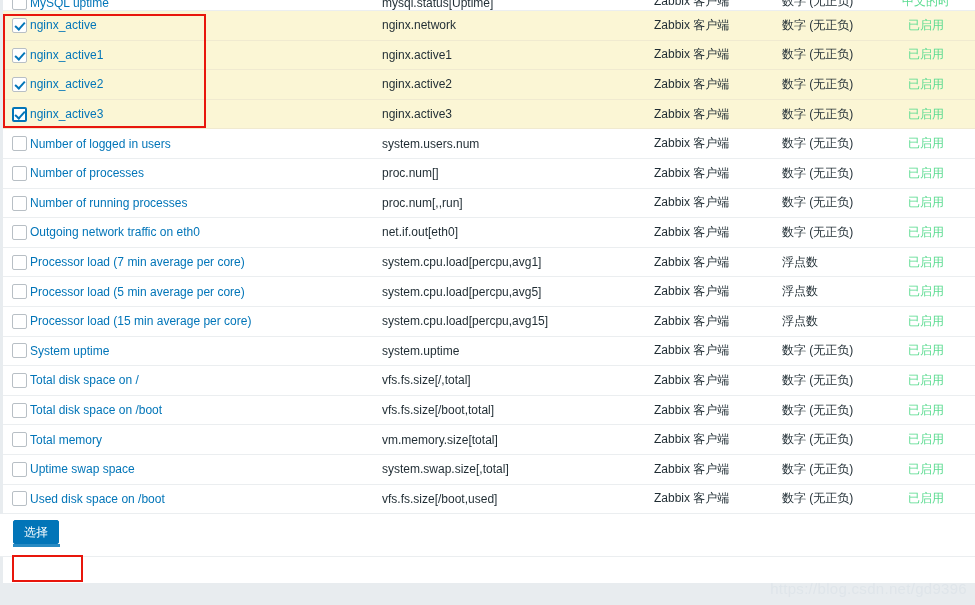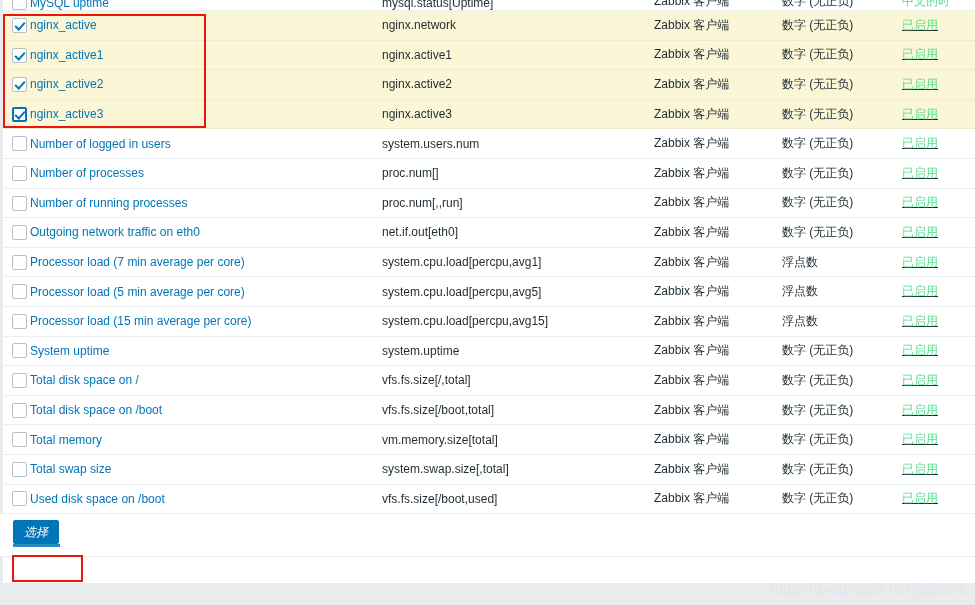--- a/index.html
+++ b/index.html
@@ -36,21 +36,21 @@
   }
   tr.row-highlight td { background: #fbf6d5; border-bottom: 1px solid #f0ead0; }
   tr.row-normal td { background: #ffffff; }
 
   
   .c-check { width: 30px;  padding-left: 12px !important; }
   .c-name  { width: 352px; padding-left: 0px !important; margin-left: 32px; }
   .c-key   { width: 272px; margin-left: 47px; }
   .c-type  { width: 128px; }
   .c-vtype { width: 120px; margin-left: 36px; }
-  .c-state { width: 73px; text-align: left; padding-right: 25px !important; text-decoration: underline; }
+  .c-state { width: 73px; text-align: center; padding-right: 25px !important; }
 
   .item-name {
     color: #0275b8;
     text-decoration: none;
     font-size: 12px;
     cursor: pointer;
   }
   .key-text  { color: #1f2c33; font-size: 12px; }
   .type-text { color: #1f2c33; font-size: 12px; }
   .vtype-text{ color: #1f2c33; font-size: 12px; }
@@ -112,21 +112,20 @@
     height: 24px;
     padding: 0 10px;
     background: #0275b8;
     color: #ffffff;
     font-size: 12px;
     border: 1px solid #0275b8;
     border-radius: 2px;
     line-height: 22px;
     cursor: pointer;
     font-family: "Liberation Sans", "DejaVu Sans", sans-serif;
-    font-style: italic;
   }
   .btn-shadow {
     position: absolute;
     left: 13px;
     top: 30px;
     width: 47px;
     height: 3px;
     background: #0275b8;
     opacity: .85;
   }
@@ -324,21 +323,21 @@
         <tr class="row-normal">
           <td class="c-check"><span class="cbx"></span></td>
           <td class="c-name"><a class="item-name">Total memory</a></td>
           <td class="c-key"><span class="key-text">vm.memory.size[total]</span></td>
           <td class="c-type"><span class="type-text">Zabbix 客户端</span></td>
           <td class="c-vtype"><span class="vtype-text">数字 (无正负)</span></td>
           <td class="c-state"><span class="state-enabled">已启用</span></td>
         </tr>
         <tr class="row-normal">
           <td class="c-check"><span class="cbx"></span></td>
-          <td class="c-name"><a class="item-name">Total swap size</a></td>
+          <td class="c-name"><a class="item-name">Uptime swap space</a></td>
           <td class="c-key"><span class="key-text">system.swap.size[,total]</span></td>
           <td class="c-type"><span class="type-text">Zabbix 客户端</span></td>
           <td class="c-vtype"><span class="vtype-text">数字 (无正负)</span></td>
           <td class="c-state"><span class="state-enabled">已启用</span></td>
         </tr>
         <tr class="row-normal">
           <td class="c-check"><span class="cbx"></span></td>
           <td class="c-name"><a class="item-name">Used disk space on /boot</a></td>
           <td class="c-key"><span class="key-text">vfs.fs.size[/boot,used]</span></td>
           <td class="c-type"><span class="type-text">Zabbix 客户端</span></td>

